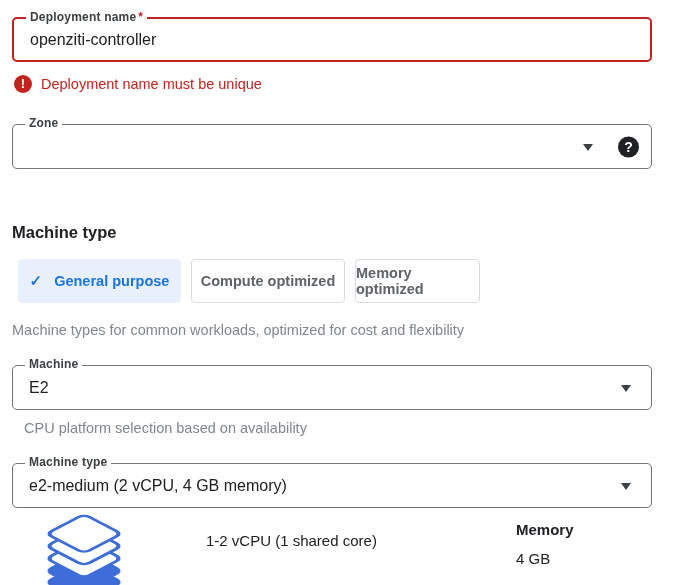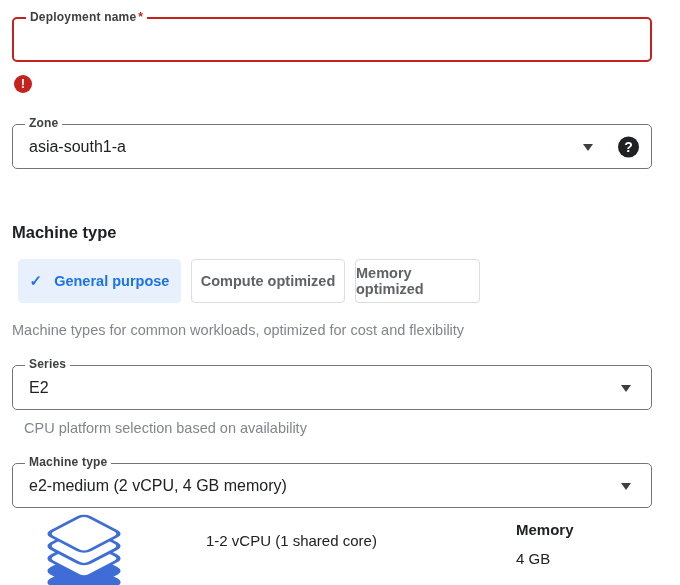--- a/index.html
+++ b/index.html
@@ -225,31 +225,32 @@
 </style>
 </head>
 <body>
 
 <div class="page">
 
   <div class="field error mt17">
     <span class="float-label">
       <span>Deployment name</span><span class="req">*</span>
     </span>
+    <input class="text-value" type="text" value="openziti-controller" style="">
   </div>
 
   <div class="error-row">
     <span class="error-badge">!</span>
+    <span class="error-text">Deployment name must be unique</span>
   </div>
 
   <div class="field mt31">
     <span class="float-label">
       <span>Zone</span>
     </span>
-    <span class="field-value">asia-south1-a</span>
     <span class="caret r56"></span>
     <span class="help-badge">?</span>
   </div>
 
   <h2 class="section-heading">Machine type</h2>
 
   <div class="tabs">
     <div class="tab selected">
       <span class="check">✓</span>
       <span>General purpose</span>
@@ -259,21 +260,21 @@
     </div>
     <div class="tab plain w3">
       <span>Memory optimized</span>
     </div>
   </div>
 
   <div class="desc-text">Machine types for common workloads, optimized for cost and flexibility</div>
 
   <div class="field mt26">
     <span class="float-label">
-      <span>Series</span>
+      <span>Machine</span>
     </span>
     <span class="field-value">E2</span>
     <span class="caret r20"></span>
   </div>
 
   <div class="helper-text">CPU platform selection based on availability</div>
 
   <div class="field mt26">
     <span class="float-label">
       <span>Machine type</span>

